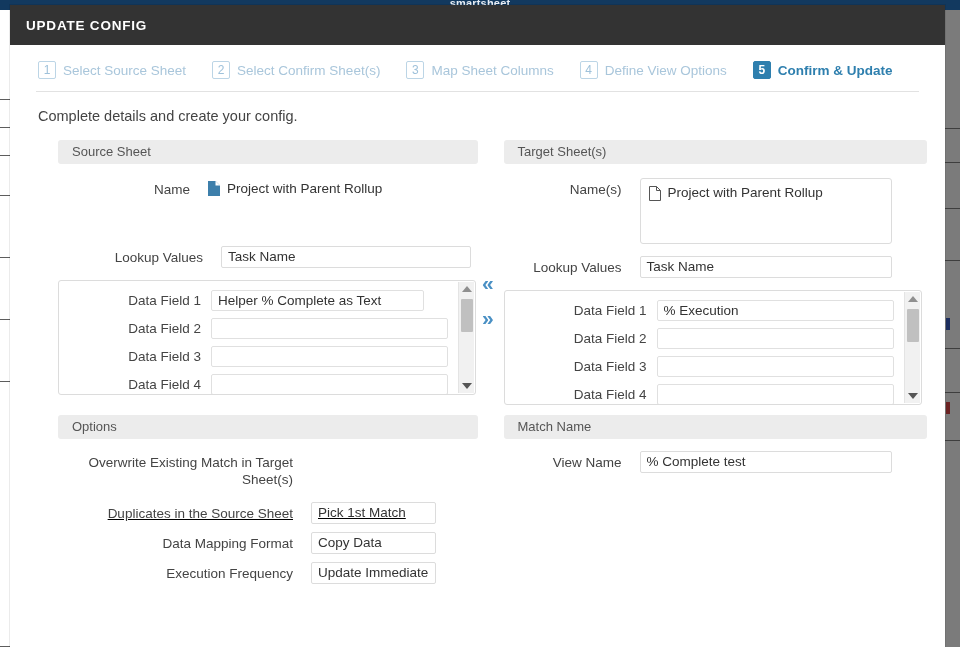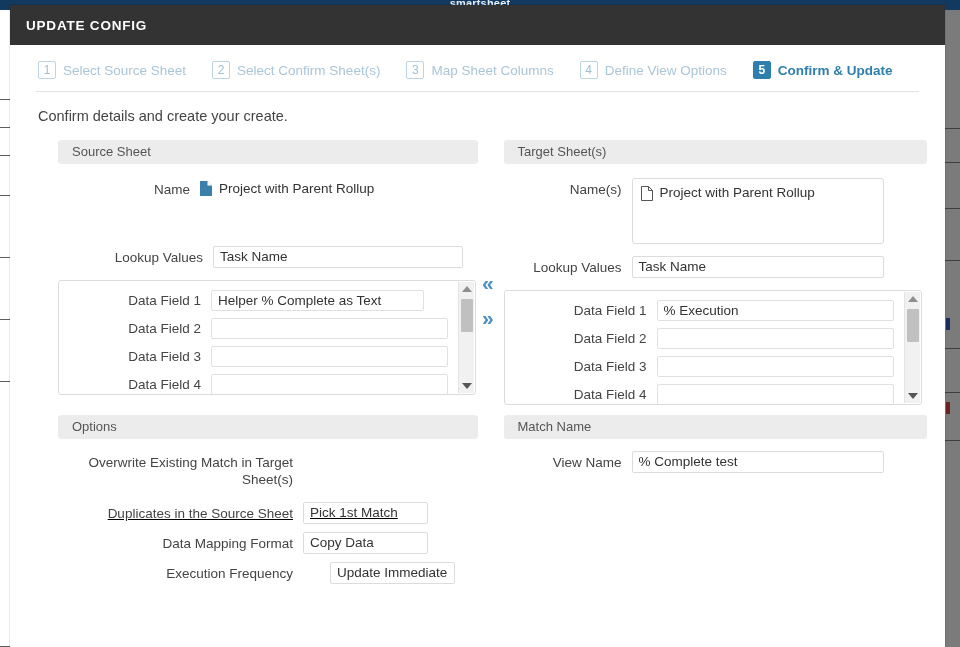--- a/index.html
+++ b/index.html
@@ -90,21 +90,21 @@
   .col.left { padding-left: 30px; }
   .col.right { padding-left: 26px; }
 
   .panel-head {
     background: #ececec; border-radius: 3px;
     height: 24px; line-height: 24px;
     padding-left: 14px;
     font-size: 13px; color: #555;
   }
 
-  .frow { display: flex; align-items: flex-start; margin-top: 10px; }
+  .frow { display: flex; align-items: flex-start; margin-top: 10px; gap: 8px; }
   .flabel {
     text-align: right; font-size: 13.5px; color: #444;
     padding-right: 10px; padding-top: 3px; line-height: 17px;
   }
   .fvalue { font-size: 13.5px; color: #333; padding-top: 3px; display: flex; align-items: center; gap: 7px; }
 
   .inp {
     border: 1px solid #dcdcdc; background: #fff;
     height: 22px; line-height: 20px;
     padding: 0 6px; font-size: 13.5px; color: #333;
@@ -228,21 +228,21 @@
         <span class="step-label">Define View Options</span>
       </div>
       <div class="step active">
         <span class="step-num">5</span>
         <span class="step-label">Confirm &amp; Update</span>
       </div>
     </div>
 
     <div id="stepper-divider"></div>
 
-    <div id="intro-text">Confirm details and create your create.</div>
+    <div id="intro-text">Complete details and create your config.</div>
 
     <div id="columns">
 
       <div class="col left">
         <div class="panel-head">Source Sheet</div>
 
         <div class="frow" style="margin-top:14px;">
           <div class="flabel" style="width:142px;">Name</div>
           <div class="fvalue">
             <span class="doc-icon solid">
@@ -351,21 +351,21 @@
         <div class="frow" style="margin-top:14px;text-decoration:underline;">
           <div class="flabel" style="width:245px;">Duplicates in the Source Sheet</div>
           <div class="inp" style="width:125px;">Pick 1st Match</div>
         </div>
         <div class="frow" style="margin-top:8px;">
           <div class="flabel" style="width:245px;">Data Mapping Format</div>
           <div class="inp" style="width:125px;">Copy Data</div>
         </div>
         <div class="frow" style="margin-top:8px;">
           <div class="flabel" style="width:245px;">Execution Frequency</div>
-          <div class="inp" style="width:125px;margin-left:27px;">Update Immediate</div>
+          <div class="inp" style="width:125px;">Update Immediate</div>
         </div>
       </div>
 
       <div class="col right">
         <div class="panel-head">Match Name</div>
         <div class="frow" style="margin-top:12px;">
           <div class="flabel" style="width:128px;">View Name</div>
           <div class="inp" style="width:252px;">% Complete test</div>
         </div>
       </div>

